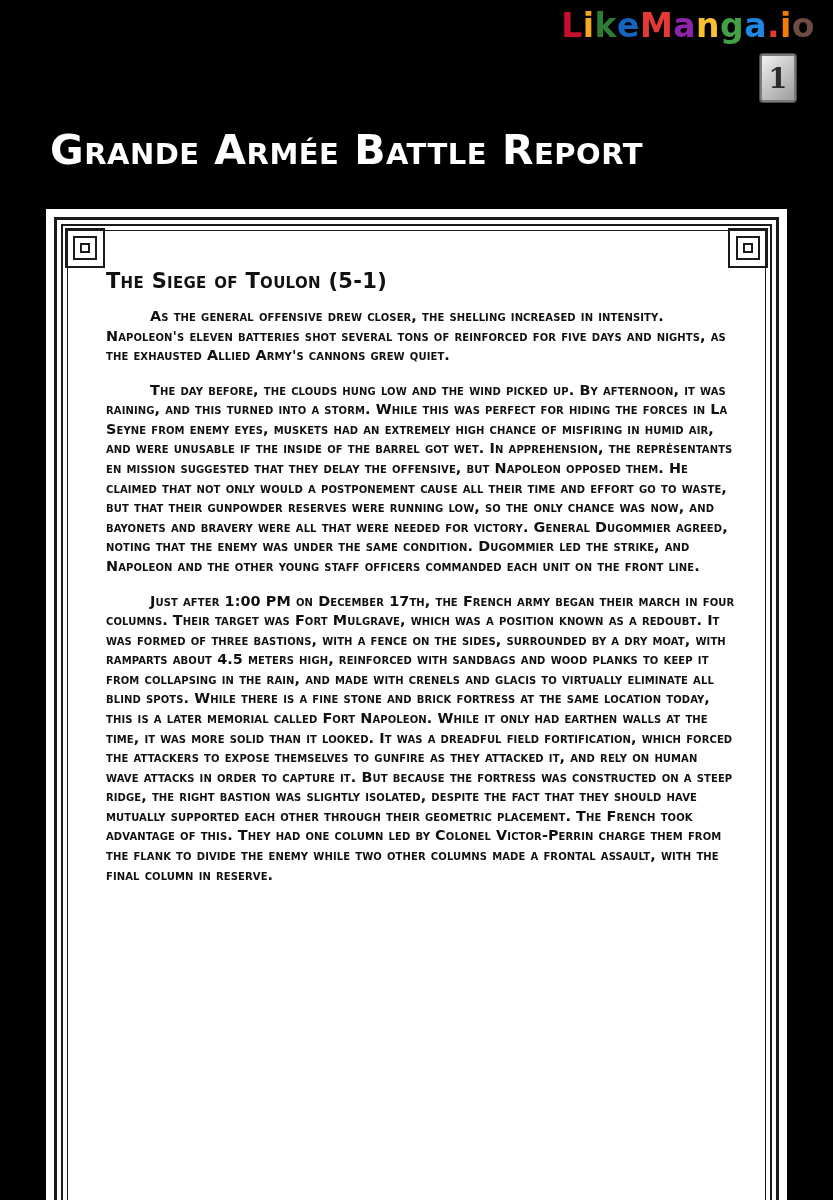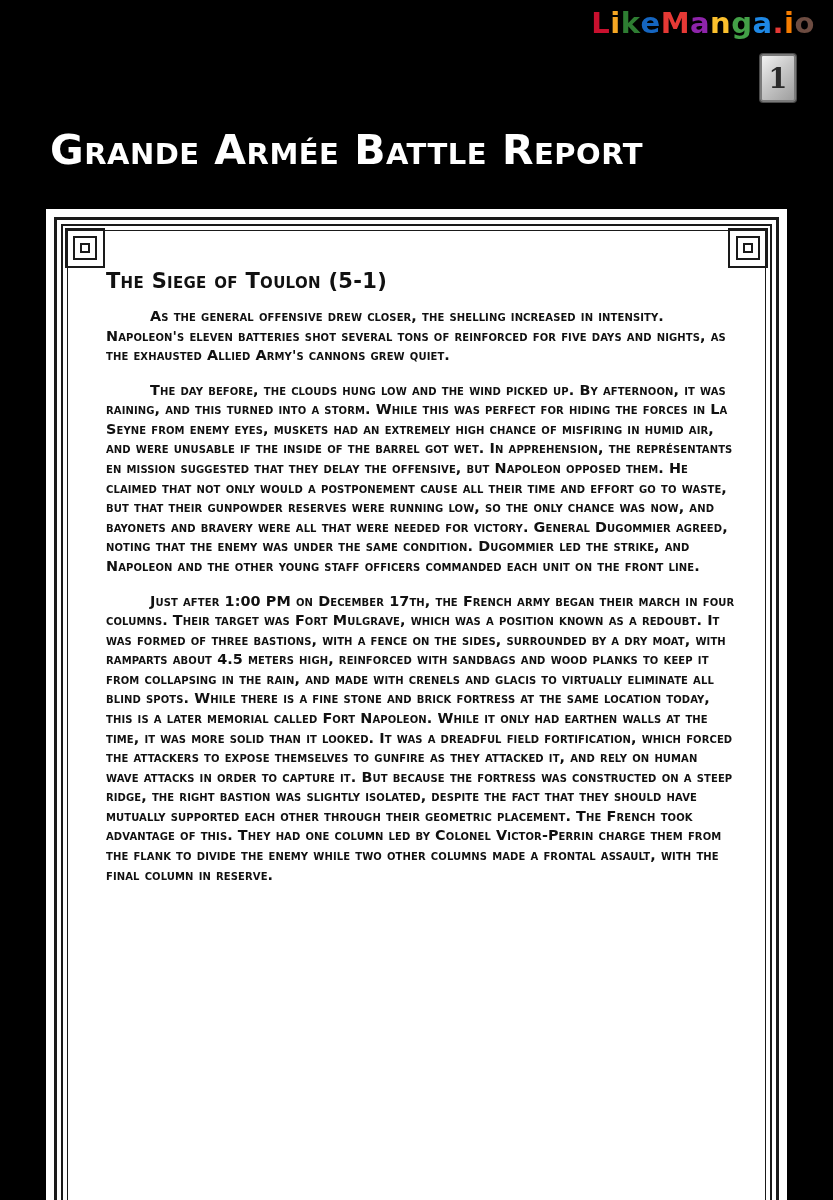--- a/index.html
+++ b/index.html
@@ -16,21 +16,21 @@
     color: #ffffff;
   }
 
   
   .watermark {
     position: absolute;
     top: 6px;
     right: 18px;
     font-family: "DejaVu Sans", sans-serif;
     font-weight: bold;
-    font-size: 29px;
+    font-size: 33px;
     letter-spacing: 0.5px;
     white-space: nowrap;
   }
   .watermark span { display: inline-block; }
   .wm-shadow {
     text-shadow: 1px 1px 0 #000, -1px 1px 0 #000, 1px -1px 0 #000, -1px -1px 0 #000;
   }
 
   
   .page-badge {

